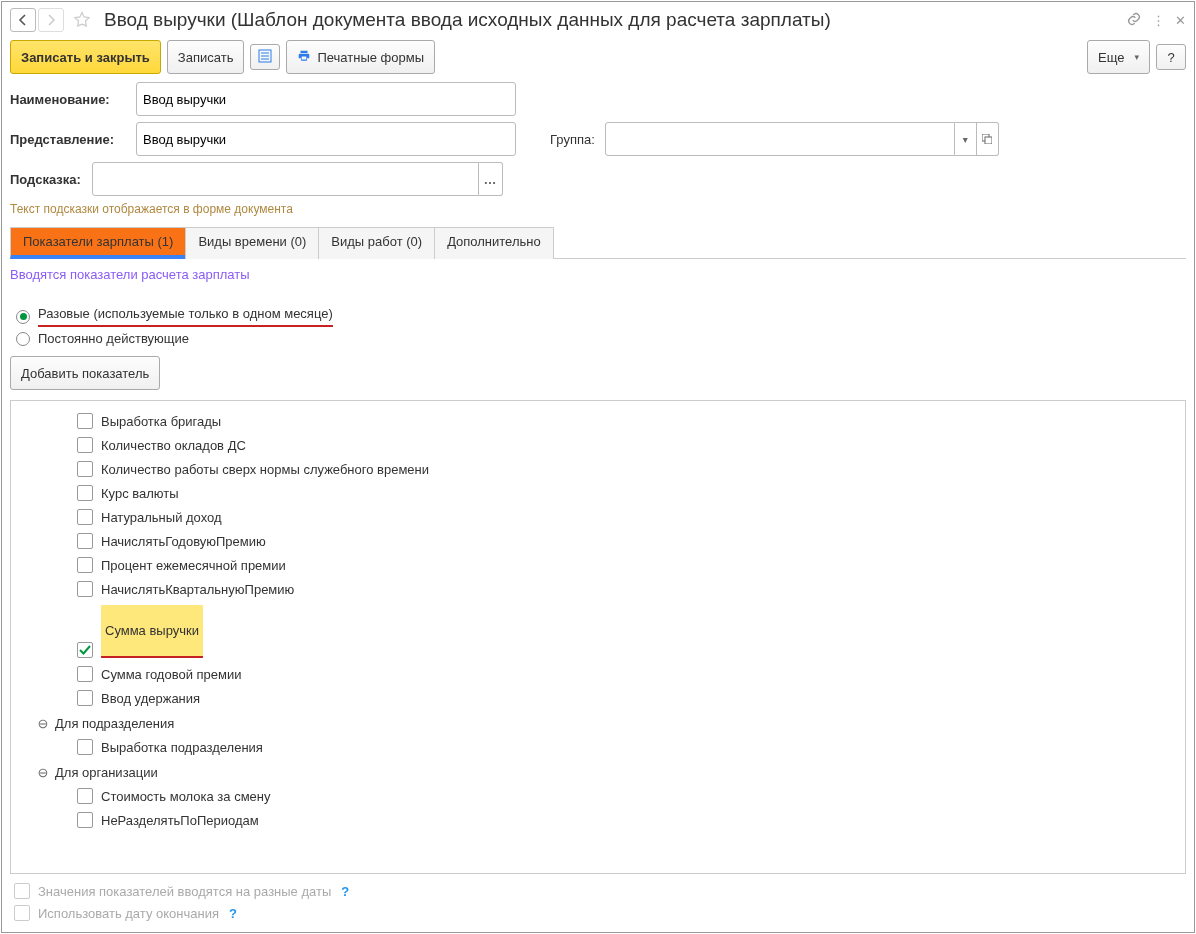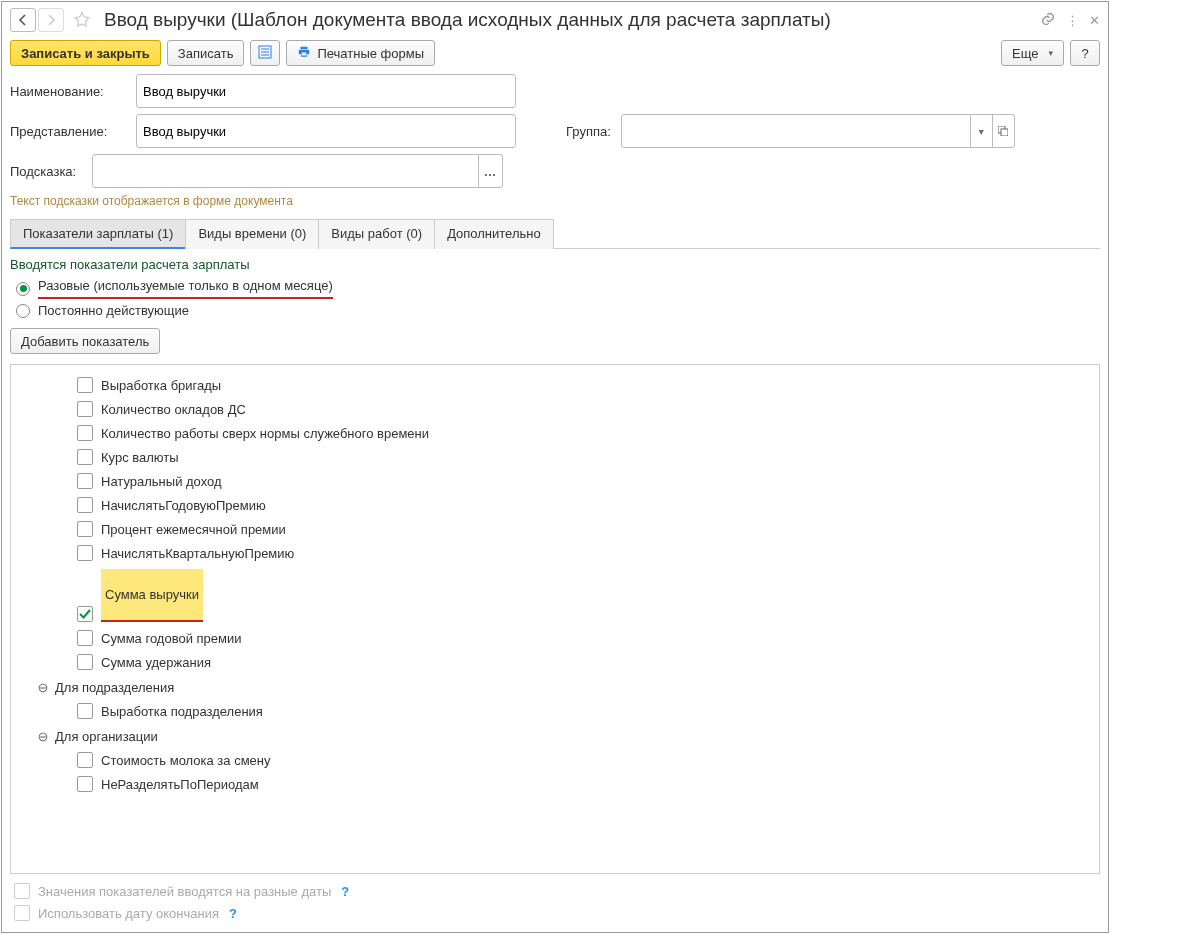--- a/index.html
+++ b/index.html
@@ -5,21 +5,21 @@
   * { box-sizing: border-box; }
   body {
     margin: 0;
     font-family: Arial, sans-serif;
     font-size: 13px;
     background: #fff;
     color: #333;
   }
   .window {
     border: 1px solid #999;
-    width: 1108px;
+    width: 1194px;
     height: 932px;
     margin: 1px;
     background: #fff;
     display: flex;
     flex-direction: column;
   }
   .titlebar {
     display: flex;
     align-items: center;
     padding: 6px 8px 4px 8px;
@@ -44,52 +44,52 @@
   .titlebar-right { display: flex; align-items: center; gap: 10px; color: #999; }
   .titlebar-right span { cursor: pointer; }
   .toolbar {
     display: flex;
     align-items: center;
     padding: 4px 8px 8px 8px;
     gap: 6px;
   }
   .btn {
     height: 26px;
-    padding: 0 10px;
+    padding: 16px 10px;
     border: 1px solid #aaa;
     border-radius: 3px;
     background: linear-gradient(#fdfdfd,#f0f0f0);
     display: inline-flex;
     align-items: center;
     gap: 6px;
     cursor: pointer;
     font-size: 13px;
   }
   .btn.primary {
     background: linear-gradient(#ffe46b,#ffd83a);
     border-color: #c9a800;
     font-weight: bold;
   }
   .btn.icon-only { width: 30px; justify-content: center; padding: 0; }
   .toolbar .spacer { flex: 1; }
   .btn.more::after { content: "▾"; font-size: 9px; margin-left: 4px; color: #666; }
   .btn.help { width: 30px; padding: 0; justify-content: center; }
   .content { padding: 0 8px 8px 8px; display: flex; flex-direction: column; flex: 1; overflow: hidden; }
   .form-row { display: flex; align-items: center; margin-bottom: 6px; gap: 4px; }
-  .form-label { width: 122px; color: #333; }
+  .form-label { width: 122px; color: #333; font-weight: bold; }
   .text-input {
     height: 26px;
     border: 1px solid #bbb;
     border-radius: 3px;
     padding: 16px 6px;
     font-size: 13px;
     background: #fff;
   }
   .hint-text { color: #b08840; font-size: 12px; margin-bottom: 10px; }
-  .group-label { margin-left: 46px; margin-right: 6px; }
+  .group-label { margin-left: 30px; margin-right: 6px; }
   .combo { display: flex; }
   .combo .text-input { border-radius: 3px 0 0 3px; }
   .combo .combo-btn {
     width: 22px;
     border: 1px solid #bbb;
     border-left: none;
     background: #fff;
     display: flex;
     align-items: center;
     justify-content: center;
@@ -102,22 +102,22 @@
   .tab {
     padding: 6px 12px;
     border: 1px solid #ccc;
     border-bottom: none;
     background: #f5f5f5;
     margin-right: -1px;
     cursor: pointer;
     position: relative;
     top: 1px;
   }
-  .tab.active { background: #e5e5e5; border-bottom: 2px solid #3b82f6; }
-  .section-title { color: #14532d; margin-bottom: 6px; }
+  .tab.active { background: #f97316; border-bottom: 4px solid #3b82f6; }
+  .section-title { color: #8b5cf6; margin-bottom: 24px; }
   .radio-row { display: flex; align-items: center; margin-bottom: 4px; padding-left: 6px; }
   .radio {
     width: 14px; height: 14px; border: 1px solid #888; border-radius: 50%;
     margin-right: 8px; display: inline-flex; align-items: center; justify-content: center;
     cursor: pointer;
   }
   .radio.checked::after {
     content: ""; width: 7px; height: 7px; background: #009640; border-radius: 50%;
   }
   .radio-underline { border-bottom: 2px solid #c62222; display: inline-block; padding-bottom: 4px; }
@@ -329,21 +329,21 @@
               </svg>
             </span>
             <span class="item-label item-highlight">Сумма выручки</span>
           </div>
           <div class="tree-item level-1">
             <span class="checkbox"></span>
             <span class="item-label">Сумма годовой премии</span>
           </div>
           <div class="tree-item level-1">
             <span class="checkbox"></span>
-            <span class="item-label">Сумма удержания</span>
+            <span class="item-label">Ввод удержания</span>
           </div>
         </div>
 
       <div class="tree-group">
         <span class="collapse-icon">⊖</span>
         <span>Для подразделения</span>
       </div>
       <div id="tree-dept">
           <div class="tree-item level-1">
             <span class="checkbox"></span>

